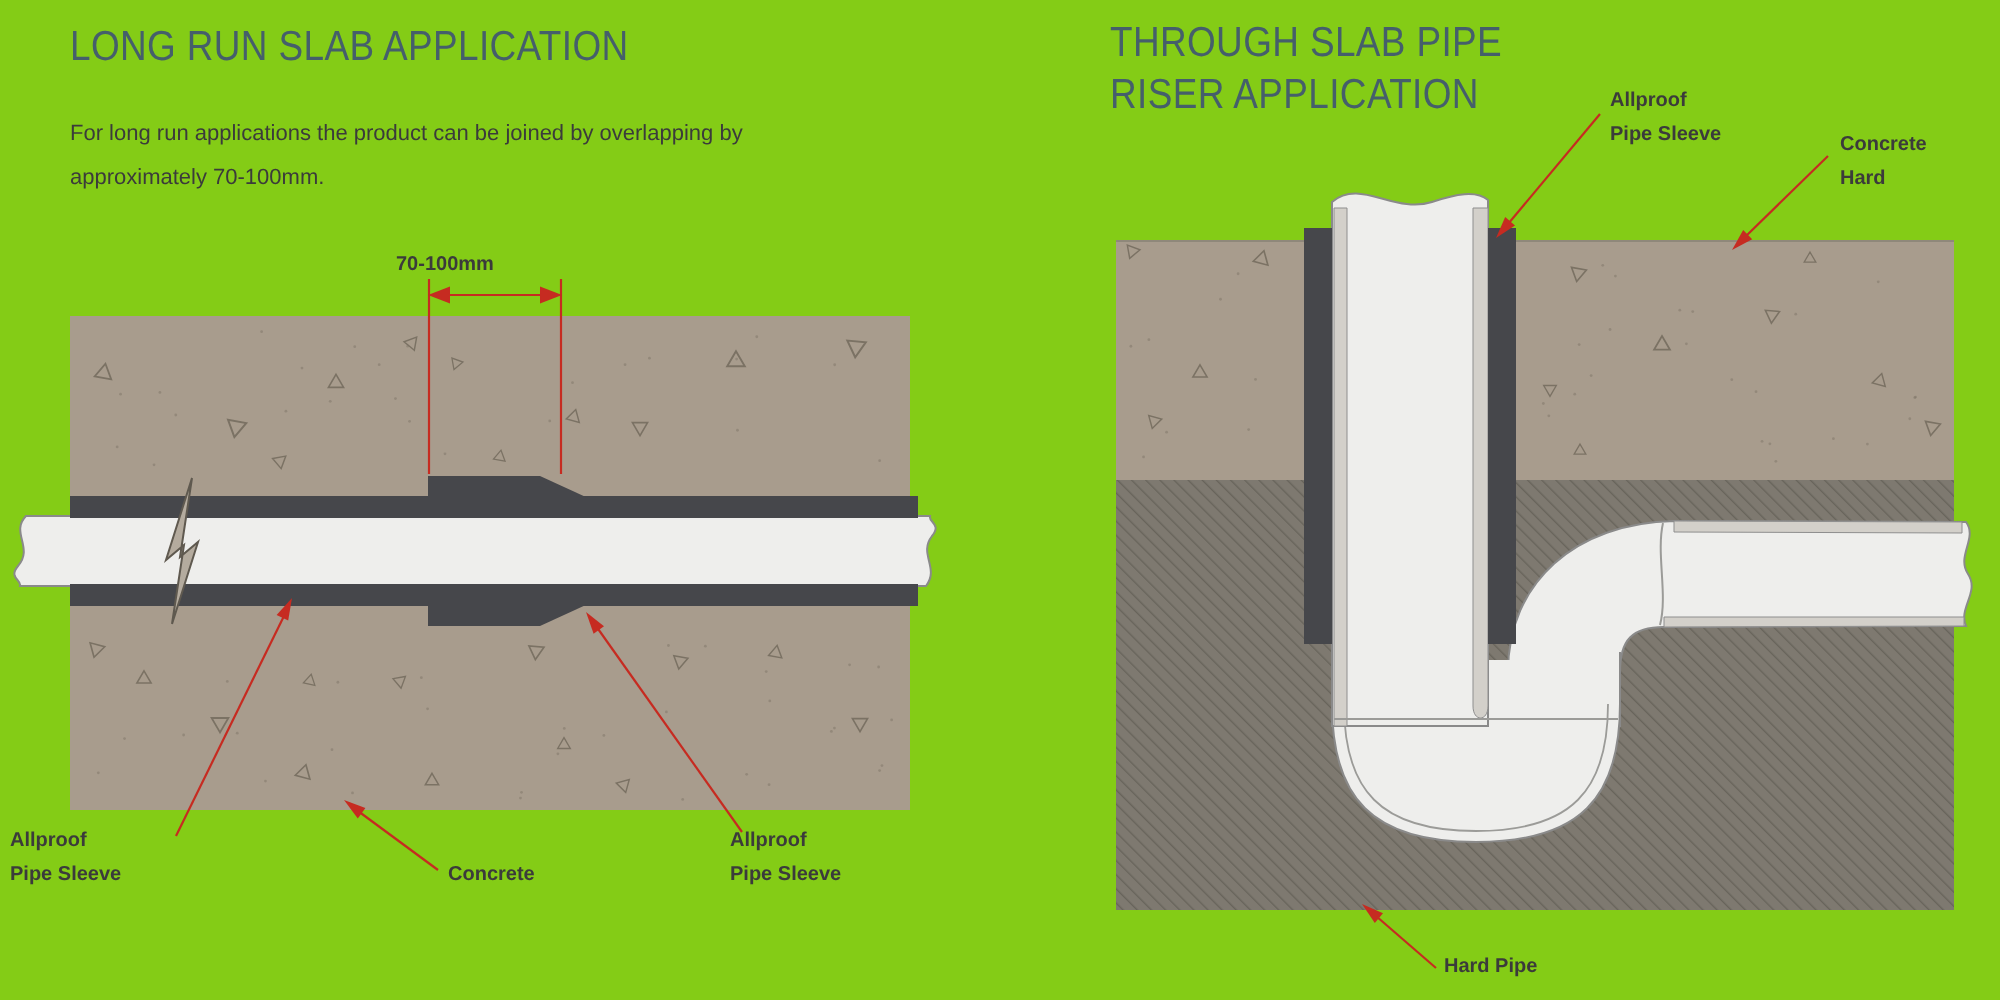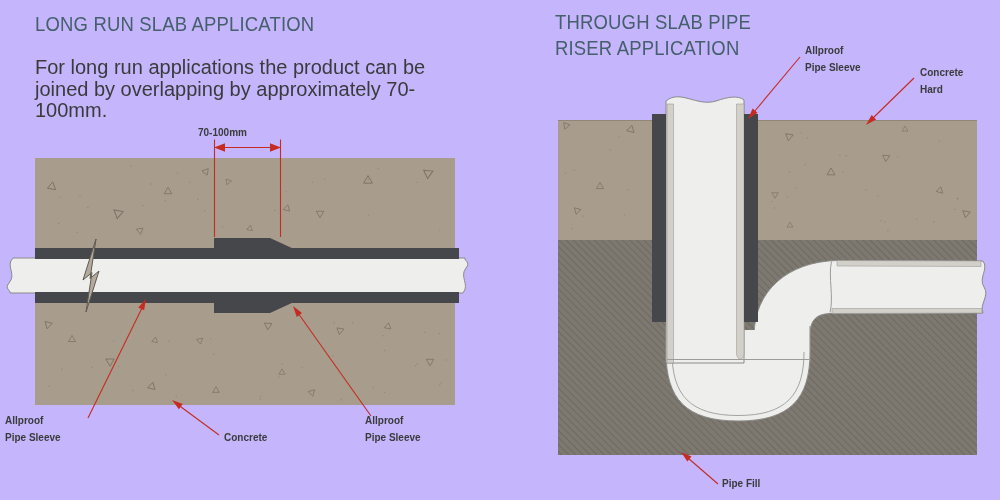--- a/index.html
+++ b/index.html
@@ -3,24 +3,24 @@
 <meta charset="utf-8">
 <style>
   :root{
     --c-title:#455f6b; --c-text:#3b3b3b; --c-red:#c62b21;
     --c-concrete:#a89c8d; --c-sleeve:#46474b; --c-pipe:#eeeeec;
     --c-hardfill:#7e7970; --c-hardfill_line:#68645b;
     --c-texture:#7b7264; --c-wall:#d3d0ca; --c-outline:#8a8a8a;
   }
   *{margin:0;padding:0;box-sizing:border-box;}
   body{background:#fff;font-family:"Liberation Sans",sans-serif;}
-  .canvas{position:relative;width:1000px;height:500px;background:#c4b5fd;overflow:hidden;}
+  .canvas{position:relative;width:1000px;height:500px;background:#84cc16;overflow:hidden;}
   .title{position:absolute;color:var(--c-title);font-size:21px;line-height:26px;
          letter-spacing:.2px;transform:scaleX(.88);transform-origin:left top;white-space:nowrap;}
-  .desc{position:absolute;left:35px;top:57px;width:400px;font-size:20px;line-height:21.5px;color:var(--c-text);}
+  .desc{position:absolute;left:35px;top:57px;width:400px;font-size:11px;line-height:21.5px;color:var(--c-text);}
   .lbl{position:absolute;font-size:10px;line-height:17px;color:var(--c-text);font-weight:bold;}
   .lbl.center{text-align:left;}
   svg{position:absolute;left:0;top:0;}
   .fill-concrete{fill:var(--c-concrete);}
   .fill-sleeve{fill:var(--c-sleeve);}
   .fill-pipe{fill:var(--c-pipe);stroke:var(--c-outline);stroke-width:1;}
   .fill-wall{fill:var(--c-wall);stroke:#8e8e8e;stroke-width:.5;}
   .redline{stroke:var(--c-red);stroke-width:1.1;fill:none;}
   .redfill{fill:var(--c-red);}
   .tex path{stroke:var(--c-texture);stroke-width:.9;fill:none;}
@@ -251,14 +251,14 @@
   </div>
 
   <div class="lbl" style="left:805px;top:42px;">
     <div>Allproof</div>
     <div>Pipe Sleeve</div>
   </div>
   <div class="lbl" style="left:920px;top:64px;">
     <div>Concrete</div>
     <div>Hard</div>
   </div>
-  <div class="lbl" style="left:722px;top:475px;">Pipe Fill</div>
+  <div class="lbl" style="left:722px;top:475px;">Hard Pipe</div>
 </div>
 
 </body></html>

